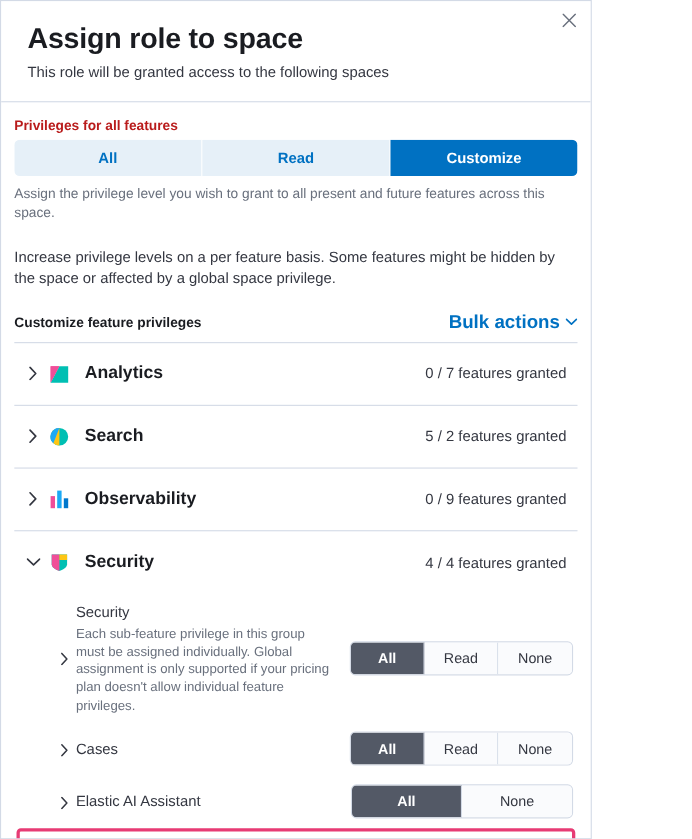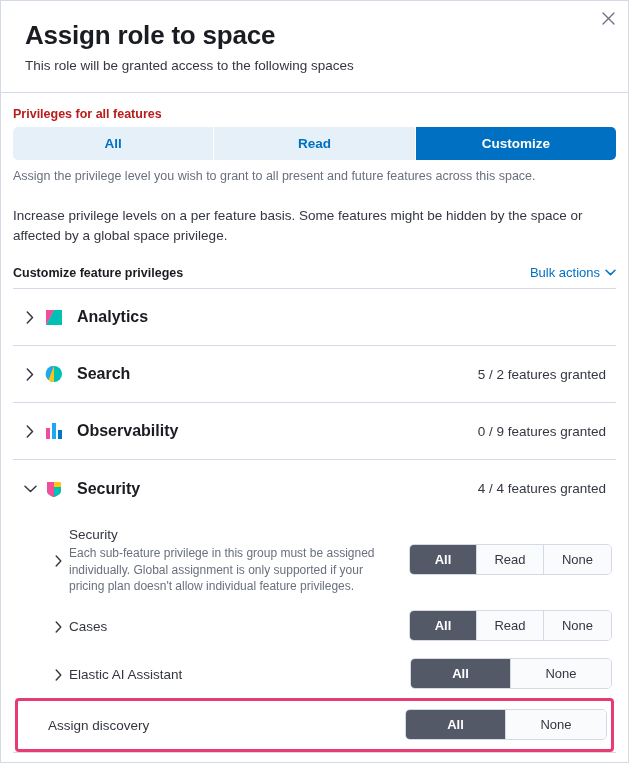--- a/index.html
+++ b/index.html
@@ -4,21 +4,21 @@
 <style>
   * { box-sizing: border-box; }
   html, body {
     margin: 0;
     padding: 0;
     background: #ffffff;
     font-family: "Liberation Sans", sans-serif;
     color: #343741;
   }
   .flyout {
-    width: 629px;
+    width: 538px;
     height: 763px;
     background: #ffffff;
     position: relative;
     overflow: hidden;
     border: 1px solid #d3dae6;
   }
   
   .header {
     padding: 20px 24px 16px 24px;
     border-bottom: 1px solid #d3dae6;
@@ -112,26 +112,27 @@
     justify-content: space-between;
     margin-bottom: 8px;
     gap: 40px;
   }
   .small-bold {
     font-size: 12.5px;
     font-weight: bold;
     color: #1a1c21;
   }
   .bulk-link {
-    font-size: 13px;
+    font-size: 17px;
     color: #0071c2;
     cursor: pointer;
     display: flex;
     align-items: center;
     gap: 5px;
+    font-weight: bold;
   }
 
   
   .feature-list { border-top: 1px solid #d3dae6; }
   .feature-row {
     display: flex;
     align-items: center;
     padding: 0 4px;
     height: 57px;
     border-bottom: 1px solid #d3dae6;
@@ -273,20 +274,21 @@
             </svg>
         </span>
         <span class="feat-icon">
           <svg width="22" height="22" viewBox="0 0 22 22">
             <path d="M3 19 L3 4 L11 4 Z" fill="#f04e98"></path>
             <path d="M11 4 L19 4 L19 19 L3 19 Z" fill="#00bfb3"></path>
             <path d="M11 4 L3 19 L3 4 Z" fill="#f04e98"></path>
           </svg>
         </span>
         <span class="feature-name">Analytics</span>
+        <span class="granted">0 / 7 features granted</span>
       </div>
 
       <div class="feature-row">
         <span class="chev">
           <svg width="8" height="13" viewBox="0 0 8 13">
               <path d="M1.3 1 L6.5 6.5 L1.3 12" stroke="#343741" stroke-width="1.5" fill="none" stroke-linecap="round" stroke-linejoin="round"></path>
             </svg>
         </span>
         <span class="feat-icon">
           <svg width="22" height="22" viewBox="0 0 22 22">

